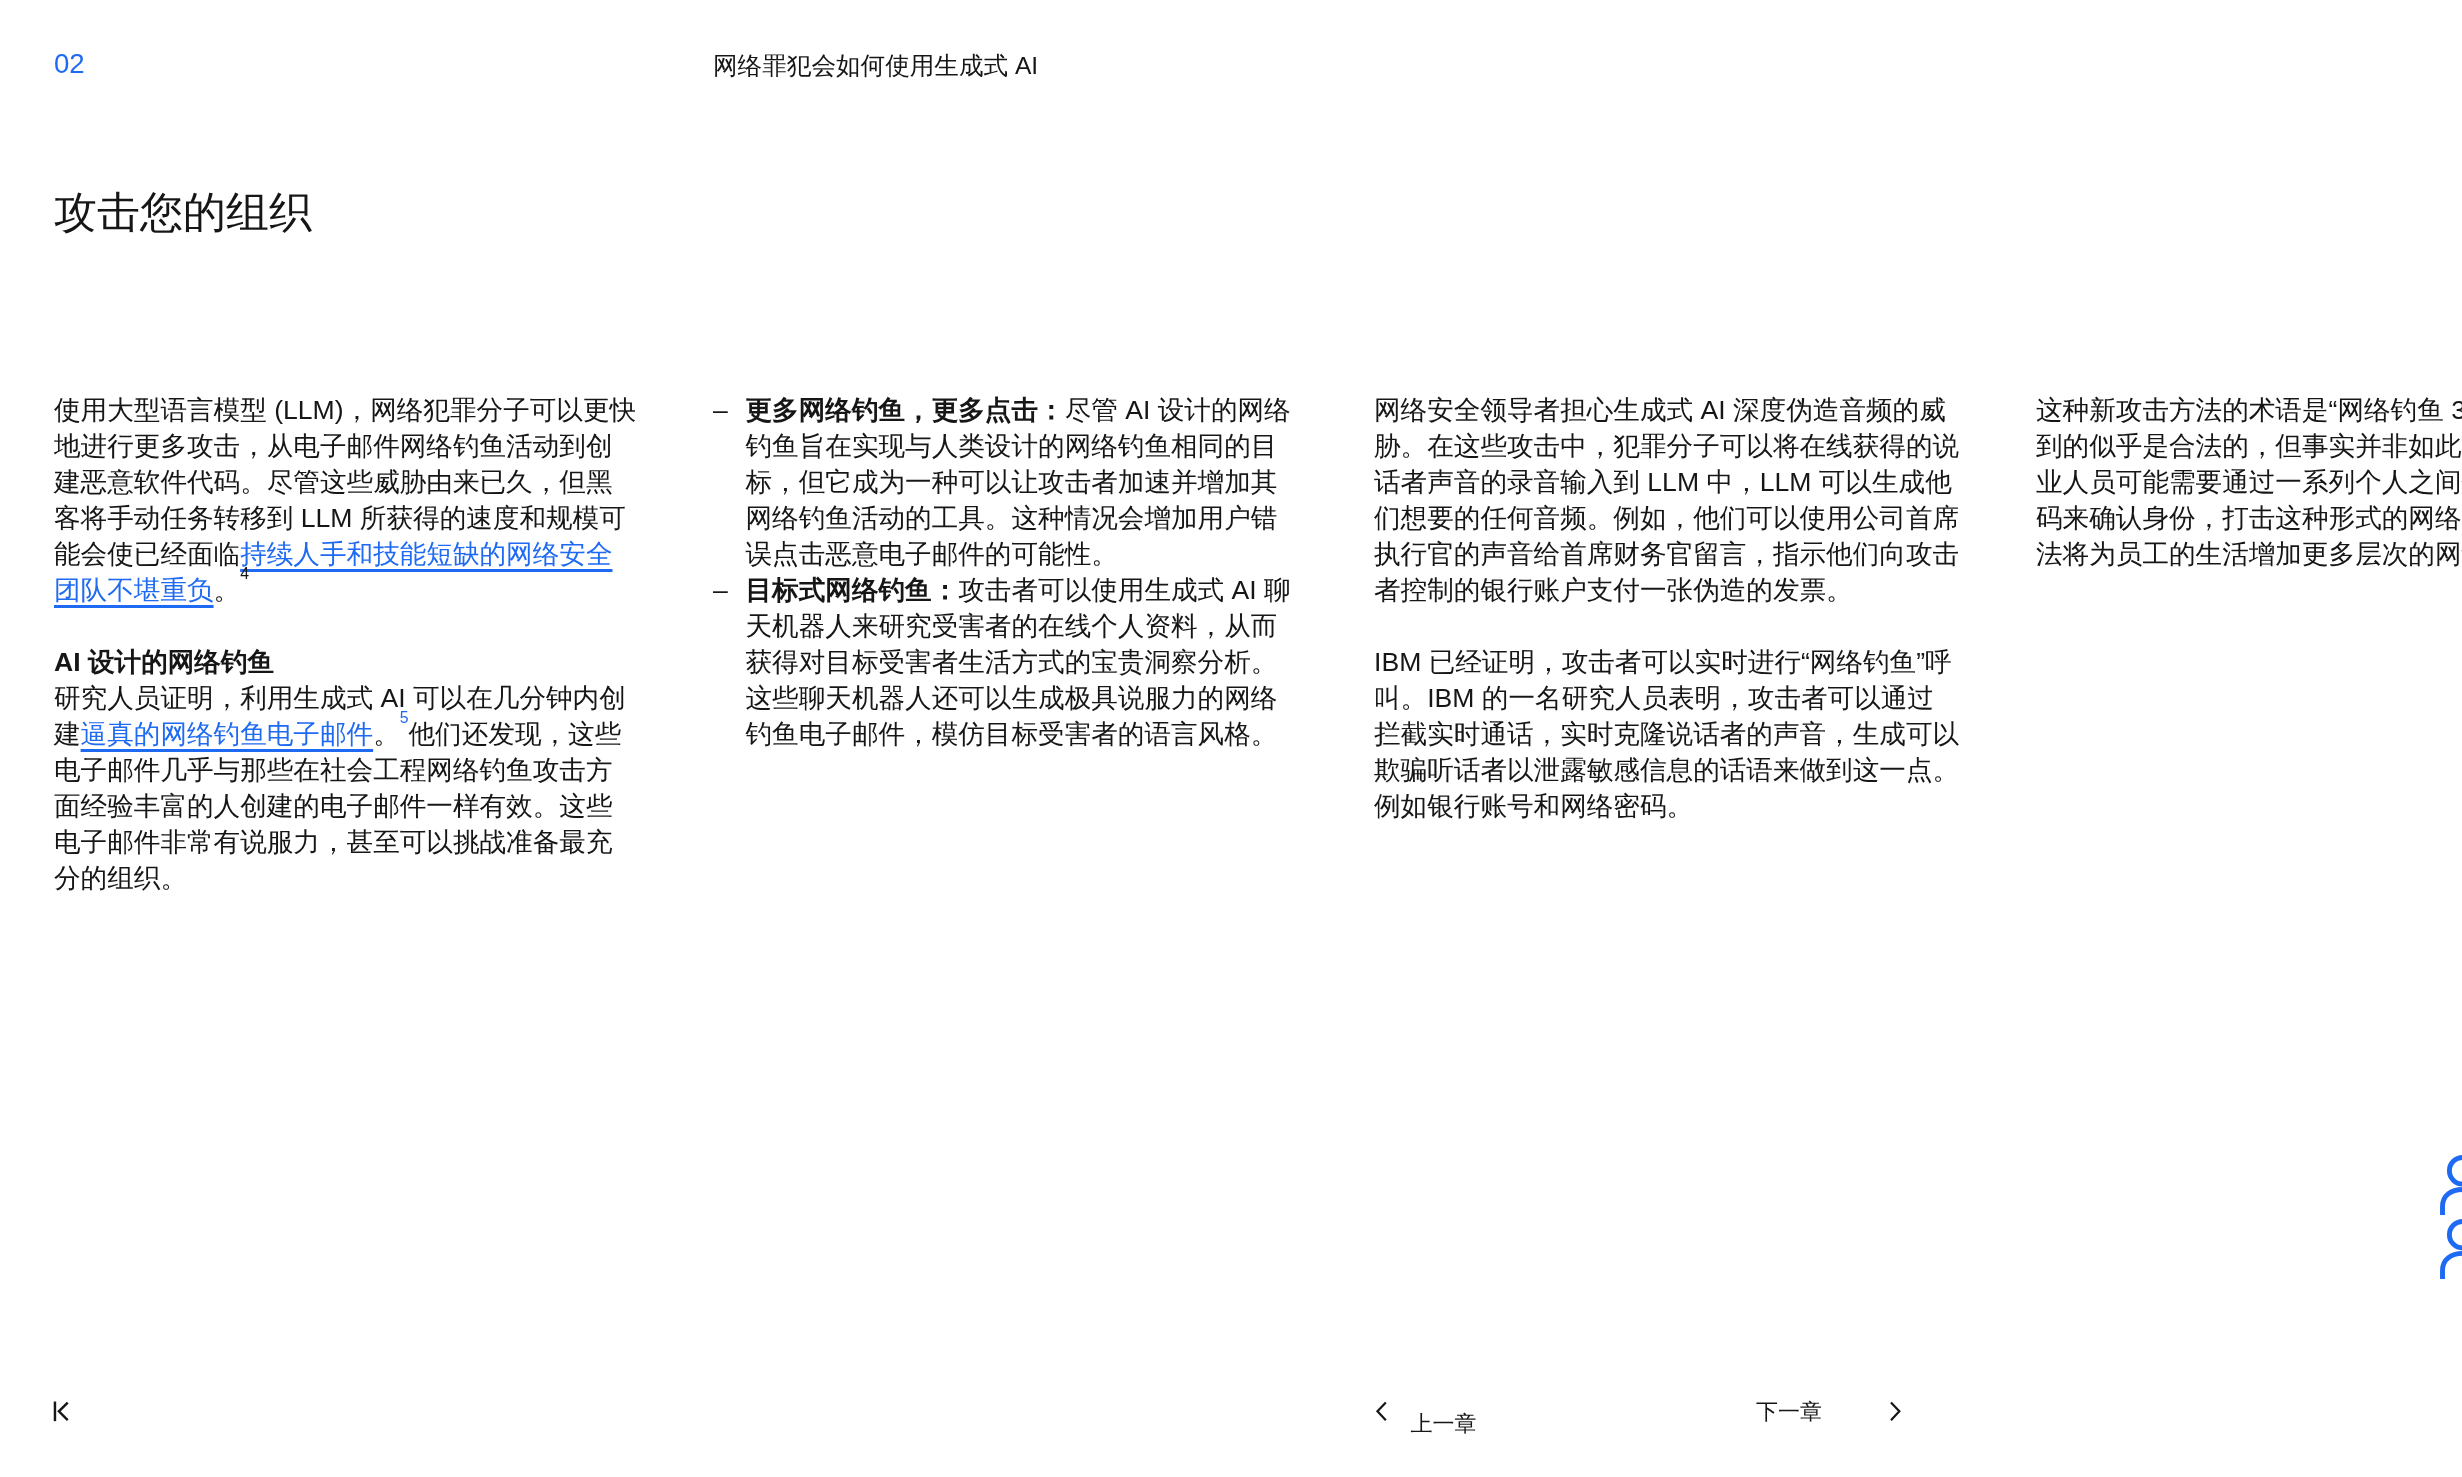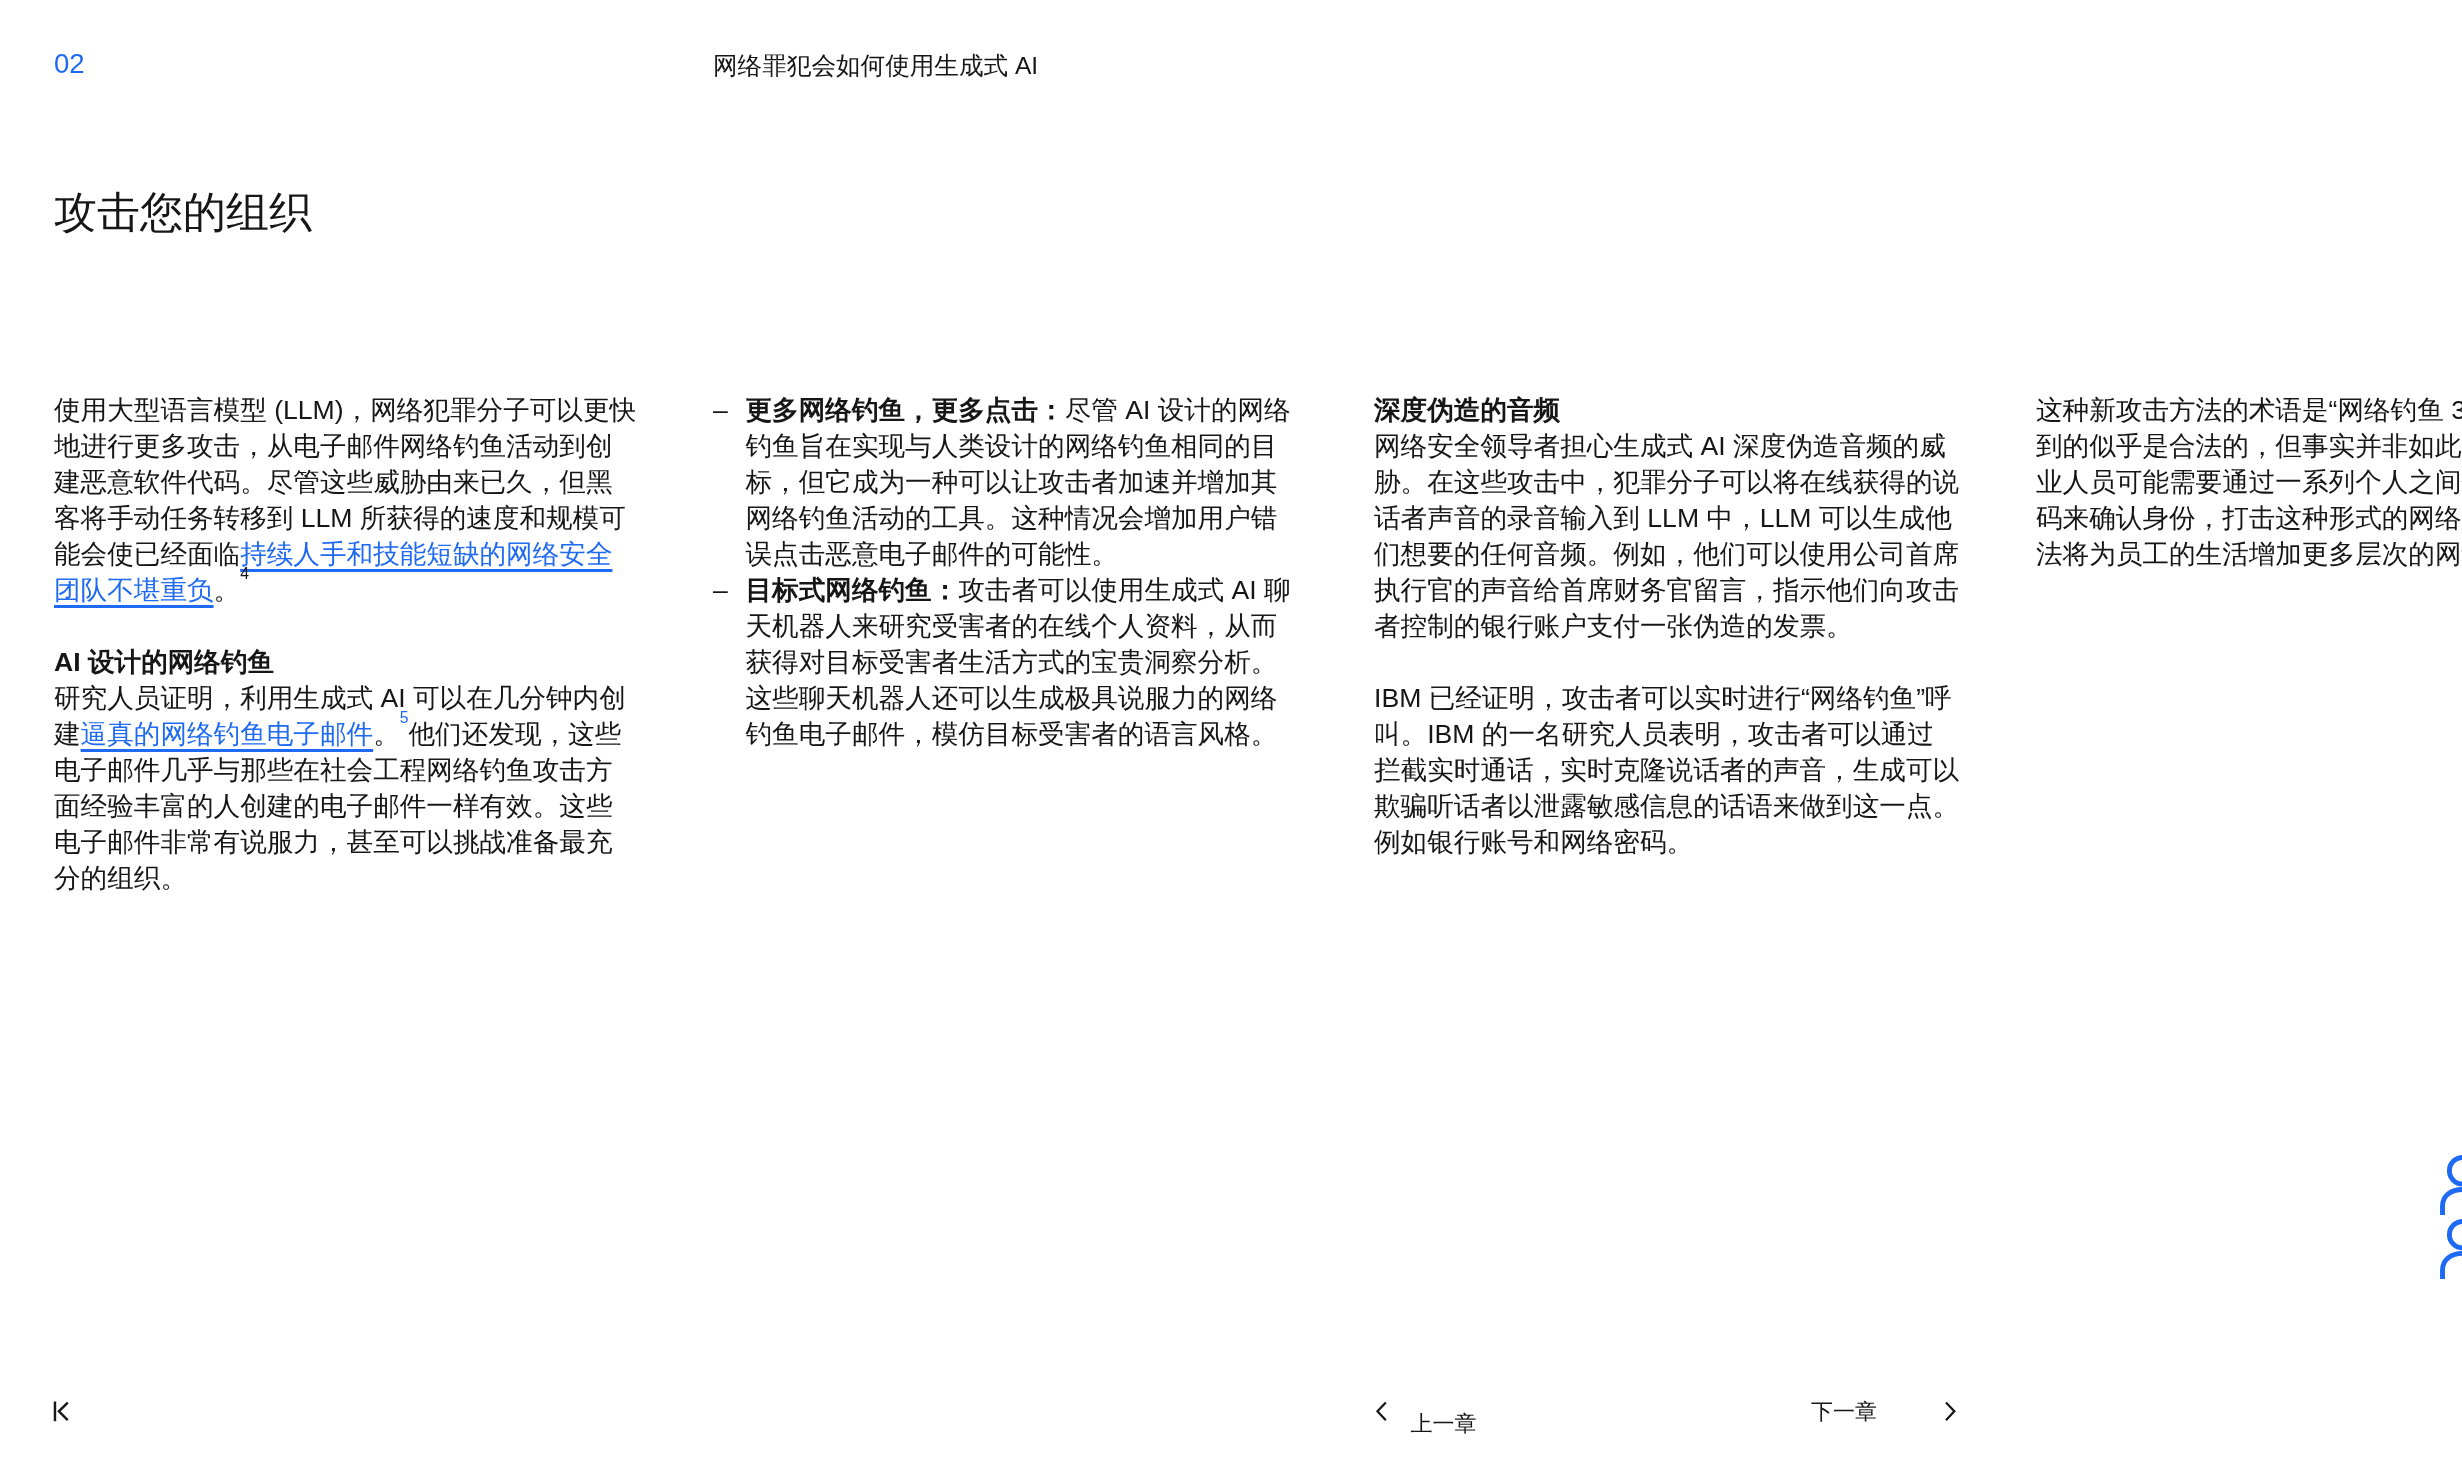--- a/index.html
+++ b/index.html
@@ -70,21 +70,21 @@
   .people-icon svg { display: block; width: 100%; height: 100%; }
   .people-icon path, .people-icon circle {
     fill: none; stroke: var(--accent); stroke-width: 10;
   }
 
   
   .footer-item { position: absolute; top: 1398px; height: 27.6px; display: flex; align-items: center; }
   .skip-btn { left: 53px; cursor: pointer; }
   .skip-btn svg { display: block; }
   .prev-btn { left: 1375px; cursor: pointer; }
-  .next-btn { left: 1811px; cursor: pointer; gap: 44px; }
+  .next-btn { left: 1756px; cursor: pointer; gap: 44px; }
   .nav-label { font-size: 22px; line-height: 27.6px; color: var(--ink); }
   .prev-btn .nav-label { margin-left: 22.7px; margin-top: 24px; }
   .next-btn .nav-label { margin-right: 22.7px; }
   .chev svg { display: block; }
 </style>
 </head>
 <body>
 
 <div class="chapter-num">02</div>
 <div class="header-title">网络罪犯会如何使用生成式 AI</div>
@@ -101,21 +101,20 @@
     <span class="marker">–</span>
     <span class="item-body"><span class="bold">更多网络钓鱼，更多点击：</span><span>尽管 AI 设计的网络钓鱼旨在实现与人类设计的网络钓鱼相同的目标，但它成为一种可以让攻击者加速并增加其网络钓鱼活动的工具。这种情况会增加用户错误点击恶意电子邮件的可能性。</span></span>
   </div>
   <div class="list-item">
     <span class="marker">–</span>
     <span class="item-body"><span class="bold">目标式网络钓鱼：</span><span>攻击者可以使用生成式 AI 聊天机器人来研究受害者的在线个人资料，从而获得对目标受害者生活方式的宝贵洞察分析。这些聊天机器人还可以生成极具说服力的网络钓鱼电子邮件，模仿目标受害者的语言风格。</span></span>
   </div>
 </div>
 
 <div class="col col-3">
-  <p class="bold">深度伪造的音频</p>
   <p>网络安全领导者担心生成式 AI 深度伪造音频的威胁。在这些攻击中，犯罪分子可以将在线获得的说话者声音的录音输入到 LLM 中，LLM 可以生成他们想要的任何音频。例如，他们可以使用公司首席执行官的声音给首席财务官留言，指示他们向攻击者控制的银行账户支付一张伪造的发票。</p>
   <p class="gap">IBM 已经证明，攻击者可以实时进行“网络钓鱼”呼叫。IBM 的一名研究人员表明，攻击者可以通过拦截实时通话，实时克隆说话者的声音，生成可以欺骗听话者以泄露敏感信息的话语来做到这一点。例如银行账号和网络密码。</p>
 </div>
 
 <div class="col col-4">
   <p>这种新攻击方法的术语是“网络钓鱼 3.0”，您所听到的似乎是合法的，但事实并非如此。网络安全专业人员可能需要通过一系列个人之间使用的安全代码来确认身份，打击这种形式的网络攻击。这种方法将为员工的生活增加更多层次的网络安全提示。</p>
 </div>
 
 <div class="people-icon">
   <svg viewBox="0 0 268 252" xmlns="http://www.w3.org/2000/svg">

